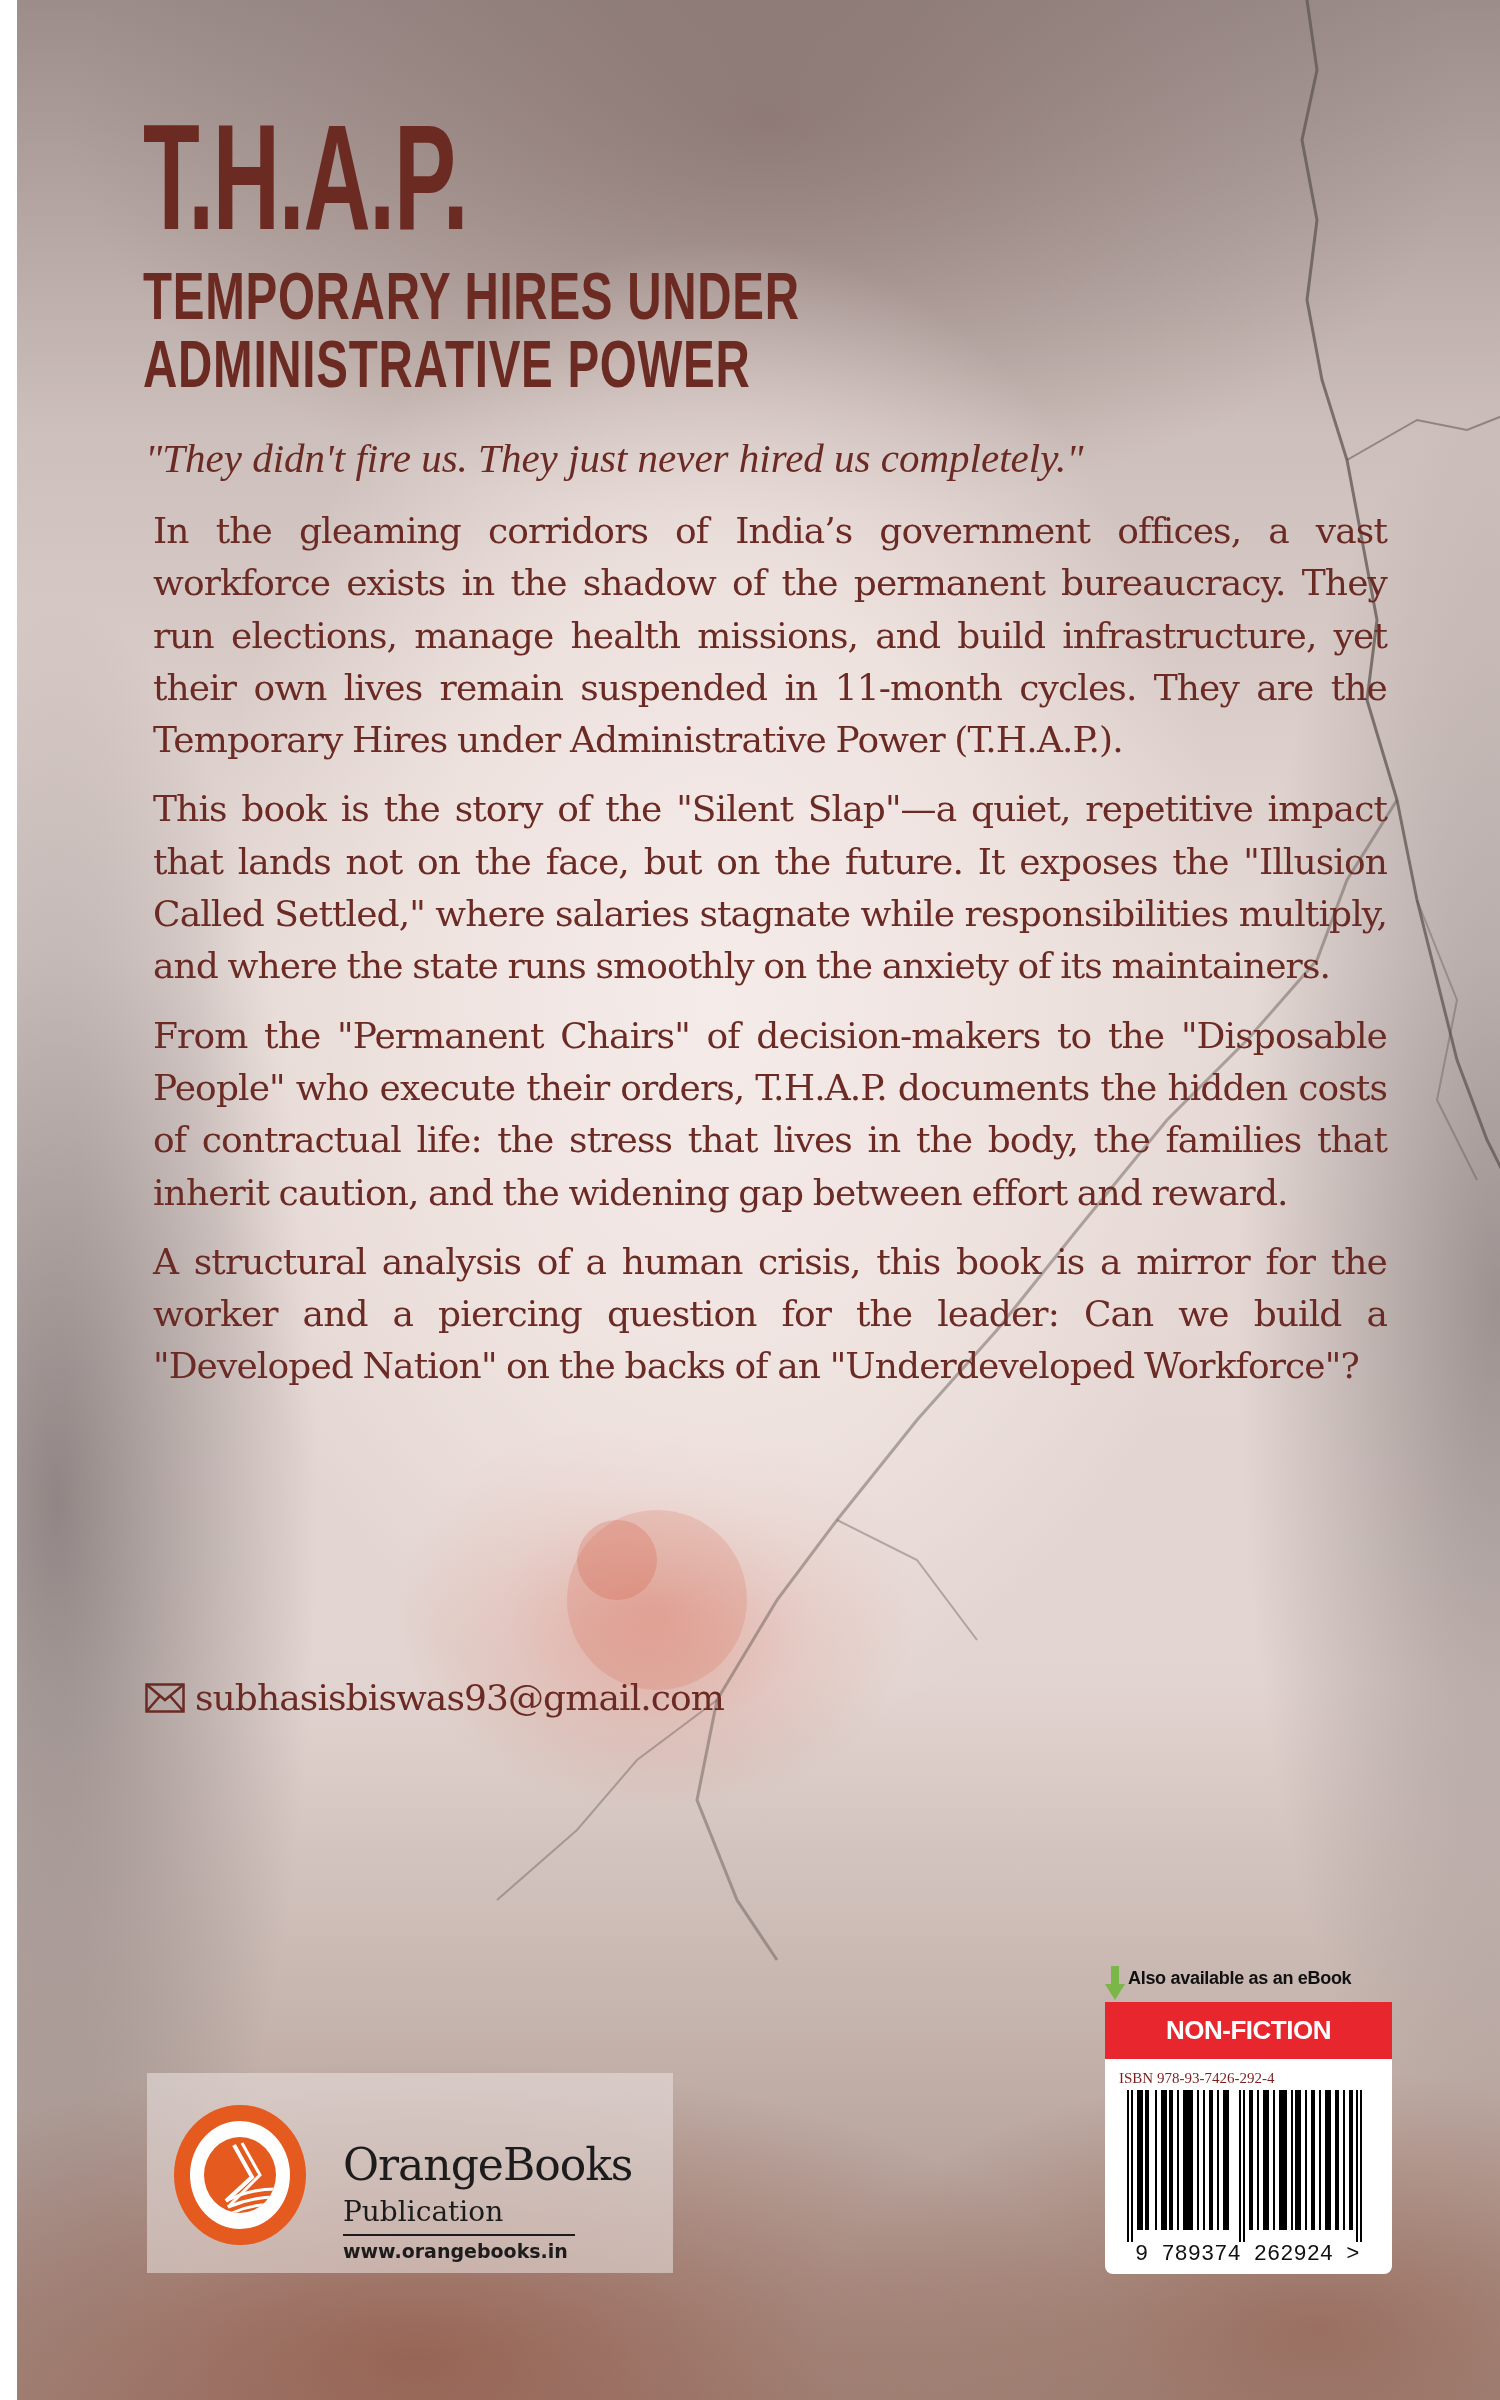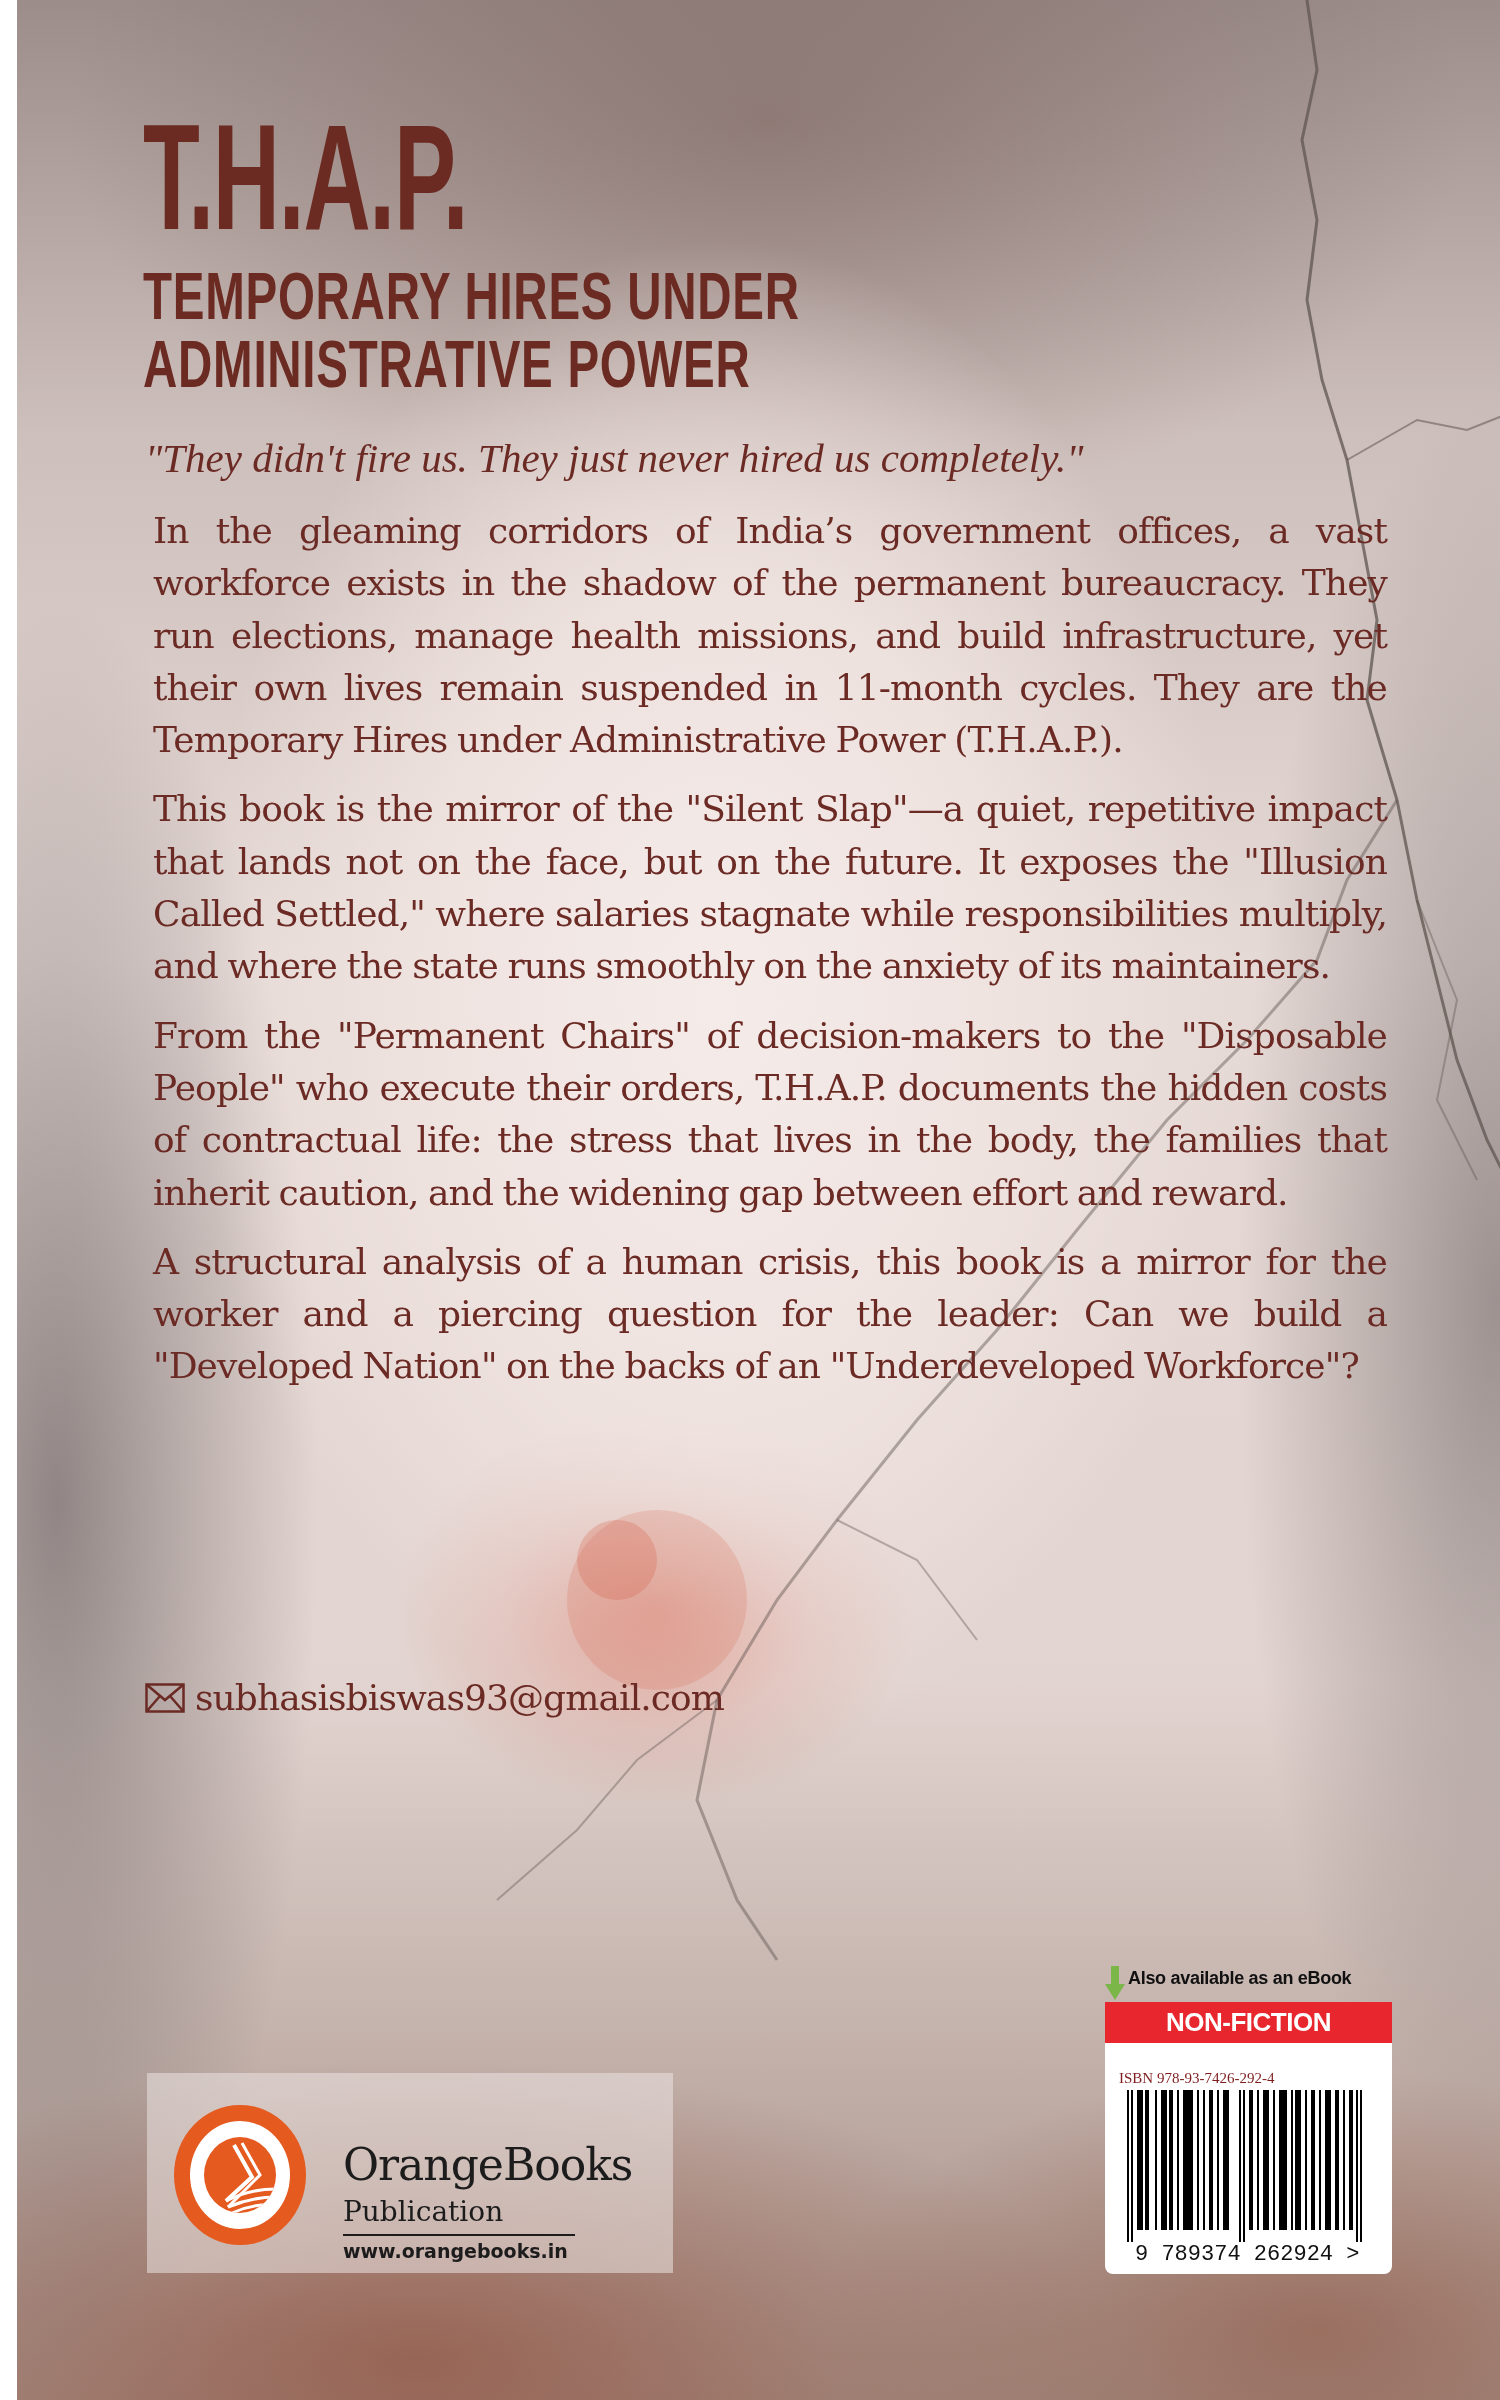--- a/index.html
+++ b/index.html
@@ -83,21 +83,21 @@
     position: absolute; left: 1088px; top: 1966px; display: flex; align-items: flex-start; gap: 3px;
   }
   .ebook-note span {
     font-family: "Liberation Sans", sans-serif; font-weight: bold; font-size: 18px; color: #111; margin-top: 2px; letter-spacing: -0.3px;
   }
   .barcode-card {
     position: absolute; left: 1088px; top: 2002px; width: 287px; height: 272px;
     background: #ffffff; border-radius: 0 0 8px 8px; overflow: hidden;
   }
   .genre-band {
-    height: 41px; background: #e8262d; color: #fff;
+    height: 57px; background: #e8262d; color: #fff;
     font-family: "Liberation Sans", sans-serif; font-weight: bold; font-size: 26px;
     display: flex; align-items: center; justify-content: center; letter-spacing: -0.5px;
   }
   .isbn-text {
     position: absolute; left: 14px; top: 68px;
     font-family: Liberation Serif, serif; font-size: 15px; color: #7f1d1d; white-space: nowrap;
   }
   .bars { position: absolute; left: 22px; top: 88px; width: 235px; height: 152px; }
   .ean-digits {
     position: absolute; left: 14px; top: 240px; width: 265px;
@@ -124,21 +124,21 @@
 
   <div class="subtitle">
     <div>TEMPORARY HIRES UNDER</div>
     <div>ADMINISTRATIVE POWER</div>
   </div>
 
   <div class="quote">"They didn't fire us. They just never hired us completely."</div>
 
   <div class="body">
     <p class="para">In the gleaming corridors of India’s government offices, a vast workforce exists in the shadow of the permanent bureaucracy. They run elections, manage health missions, and build infrastructure, yet their own lives remain suspended in 11-month cycles. They are the Temporary Hires under Administrative Power (T.H.A.P.).</p>
-    <p class="para">This book is the mirror of the "Silent Slap"—a quiet, repetitive impact that lands not on the face, but on the future. It exposes the "Illusion Called Settled," where salaries stagnate while responsibilities multiply, and where the state runs smoothly on the anxiety of its maintainers.</p>
+    <p class="para">This book is the story of the "Silent Slap"—a quiet, repetitive impact that lands not on the face, but on the future. It exposes the "Illusion Called Settled," where salaries stagnate while responsibilities multiply, and where the state runs smoothly on the anxiety of its maintainers.</p>
     <p class="para">From the "Permanent Chairs" of decision-makers to the "Disposable People" who execute their orders, T.H.A.P. documents the hidden costs of contractual life: the stress that lives in the body, the families that inherit caution, and the widening gap between effort and reward.</p>
     <p class="para">A structural analysis of a human crisis, this book is a mirror for the worker and a piercing question for the leader: Can we build a "Developed Nation" on the backs of an "Underdeveloped Workforce"?</p>
   </div>
 
   <div class="contact">
     <div class="mail-row">
       <svg width="40" height="30" viewBox="0 0 40 30">
         <rect x="1.5" y="1.5" width="37" height="27" fill="none" stroke="#6b2a24" stroke-width="2.5"></rect>
         <path d="M1.5 1.5 L20 17 L38.5 1.5" fill="none" stroke="#6b2a24" stroke-width="2.5"></path>
         <path d="M1.5 28.5 L15 13 M38.5 28.5 L25 13" fill="none" stroke="#6b2a24" stroke-width="2.5"></path>

